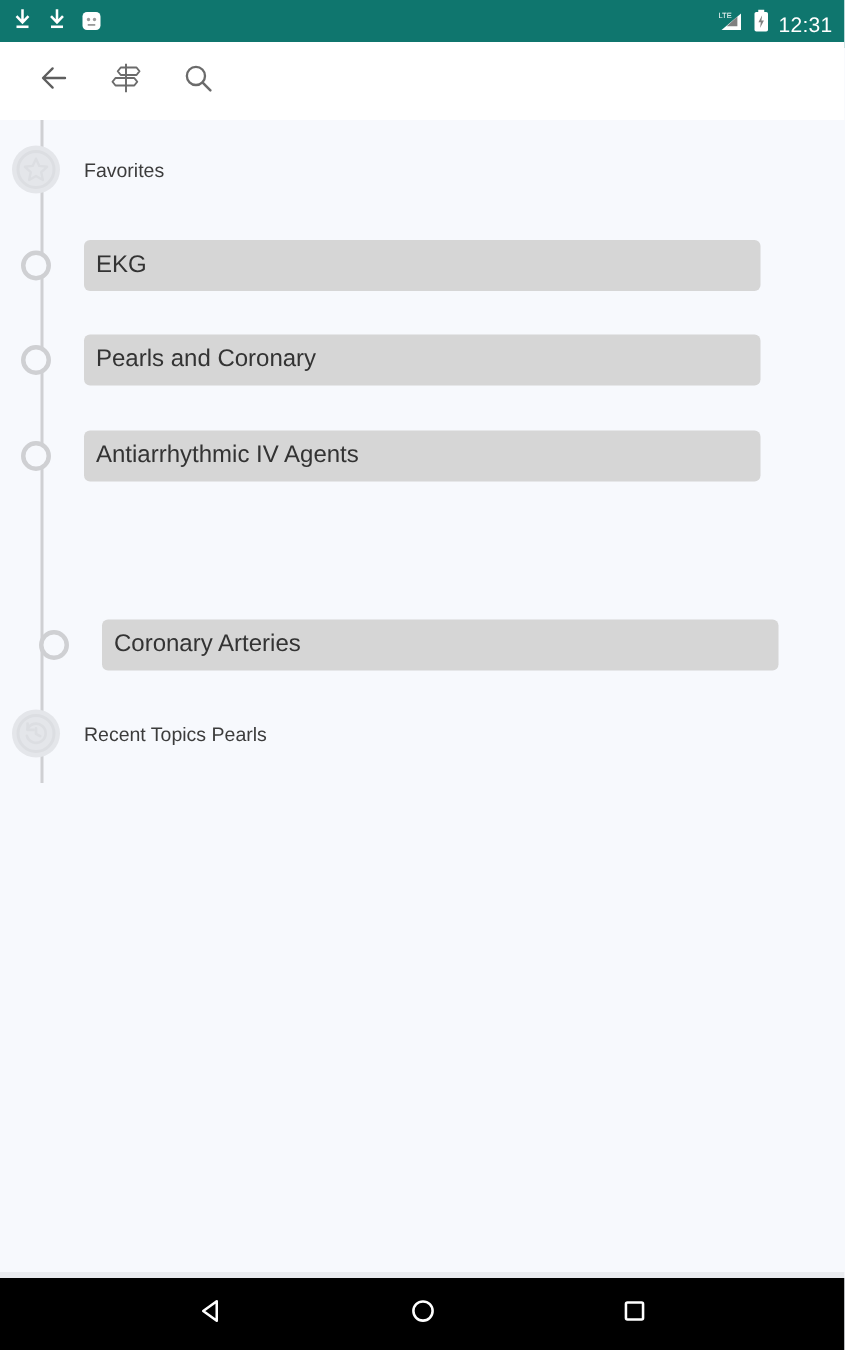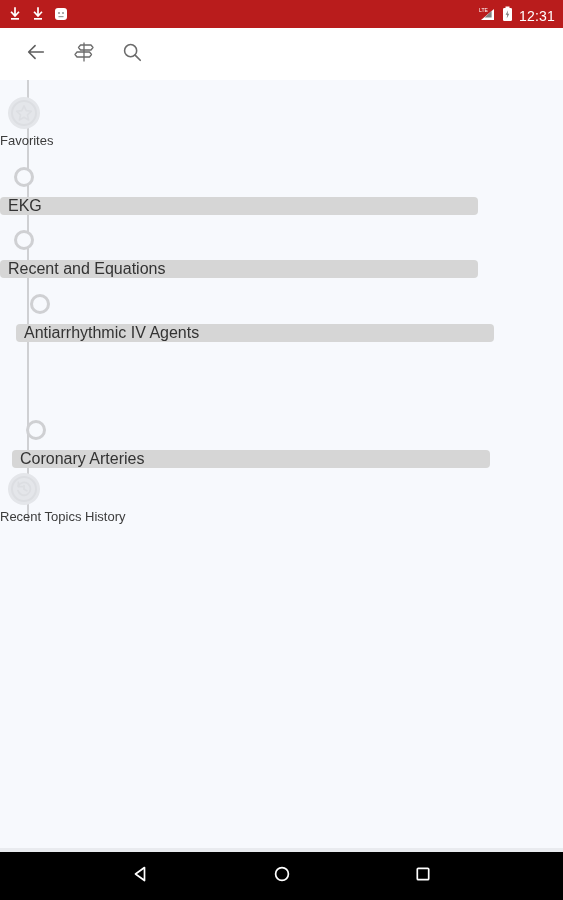--- a/index.html
+++ b/index.html
@@ -20,21 +20,21 @@
     background: #f7f9fd;
     overflow: hidden;
   }
 
   
   .status-bar {
     position: absolute;
     top: 0; left: 0;
     width: 563px;
     height: 28px;
-    background: #b91c1c;
+    background: #0f766e;
     display: flex;
     align-items: center;
     justify-content: space-between;
     padding: 16px 8px;
     box-sizing: border-box;
   }
   .status-left {
     display: flex;
     align-items: center;
     gap: 9px;
@@ -106,21 +106,21 @@
     top: 0px;
     width: 2px;
     height: 442px;
     background: #cfd0d3;
   }
   .row {
     position: absolute;
     left: 0;
     width: 507px;
     display: flex;
-    flex-direction: column;
+    align-items: center;
   }
   .node {
     position: relative;
     width: 56px;
     height: 40px;
     flex: 0 0 auto;
     display: flex;
     align-items: center;
     justify-content: flex-start;
   }
@@ -299,25 +299,25 @@
       </div>
     </div>
 
     <div class="row" style="top: 140px; height: 40px;">
       <div class="node">
         <div class="node-inner" style="left: 14px;">
             <div class="dot"></div>
           </div>
       </div>
       <div class="card">
-        <span class="card-label">Recent and Equations</span>
-      </div>
-    </div>
-
-    <div class="row" style="top: 204px; height: 40px; margin-left: 16px;">
+        <span class="card-label">Pearls and Coronary</span>
+      </div>
+    </div>
+
+    <div class="row" style="top: 204px; height: 40px;">
       <div class="node">
         <div class="node-inner" style="left: 14px;">
             <div class="dot"></div>
           </div>
       </div>
       <div class="card">
         <span class="card-label">Antiarrhythmic IV Agents</span>
       </div>
     </div>
 
@@ -339,21 +339,21 @@
           <div class="badge">
             <svg width="28" height="28" viewBox="0 0 28 28">
               <circle cx="14" cy="14" r="12" fill="none" stroke="#dcdee2" stroke-width="2"></circle>
               <path d="M8.2 11.2 A6.4 6.4 0 1 1 7.9 15.6" fill="none" stroke="#dcdee2" stroke-width="1.8" stroke-linecap="round"></path>
               <path d="M8.4 7.4 L8.4 11.6 L12.4 11.6" fill="none" stroke="#dcdee2" stroke-width="1.8" stroke-linecap="round" stroke-linejoin="round"></path>
               <path d="M14 10.6 L14 14.2 L16.8 15.8" fill="none" stroke="#dcdee2" stroke-width="1.8" stroke-linecap="round" stroke-linejoin="round"></path>
             </svg>
           </div>
         </div>
       </div>
-      <div class="section-label">Recent Topics History</div>
+      <div class="section-label">Recent Topics Pearls</div>
     </div>
 
   </div>
 
   <div class="nav-divider"></div>
   <div class="nav-bar">
     <div class="nav-btn">
       <span>
         <svg width="20" height="20" viewBox="0 0 20 20">
           <path d="M13.5 3.5 L4.5 10 L13.5 16.5 Z" fill="none" stroke="#ffffff" stroke-width="1.7" stroke-linejoin="round"></path>

